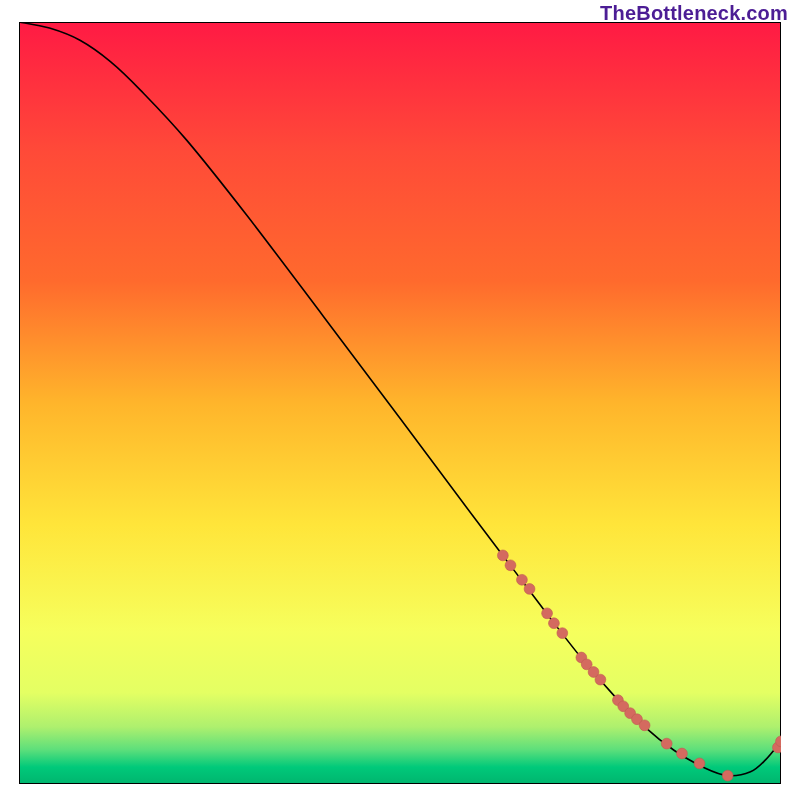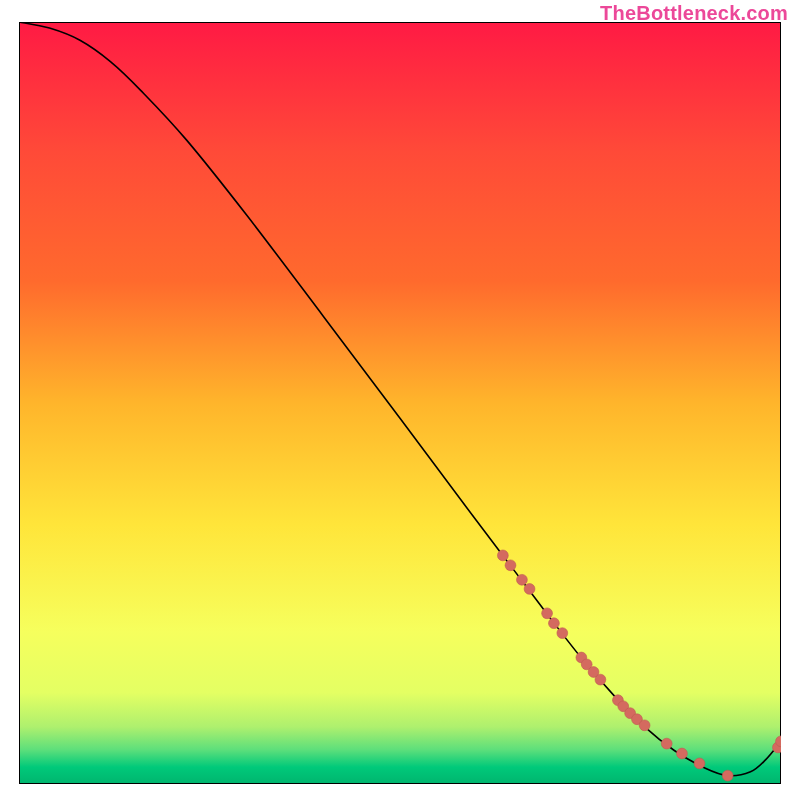--- a/index.html
+++ b/index.html
@@ -14,21 +14,21 @@
     position: relative;
     width: 800px;
     height: 800px;
   }
   .watermark {
     position: absolute;
     top: 2px;
     right: 12px;
     font-size: 20px;
     font-weight: 600;
-    color: #ec4899;
+    color: #4c1d95;
     letter-spacing: 0.2px;
   }
   .plot {
     position: absolute;
     left: 19px;
     top: 22px;
     width: 762px;
     height: 762px;
   }
   svg { display:block; }

